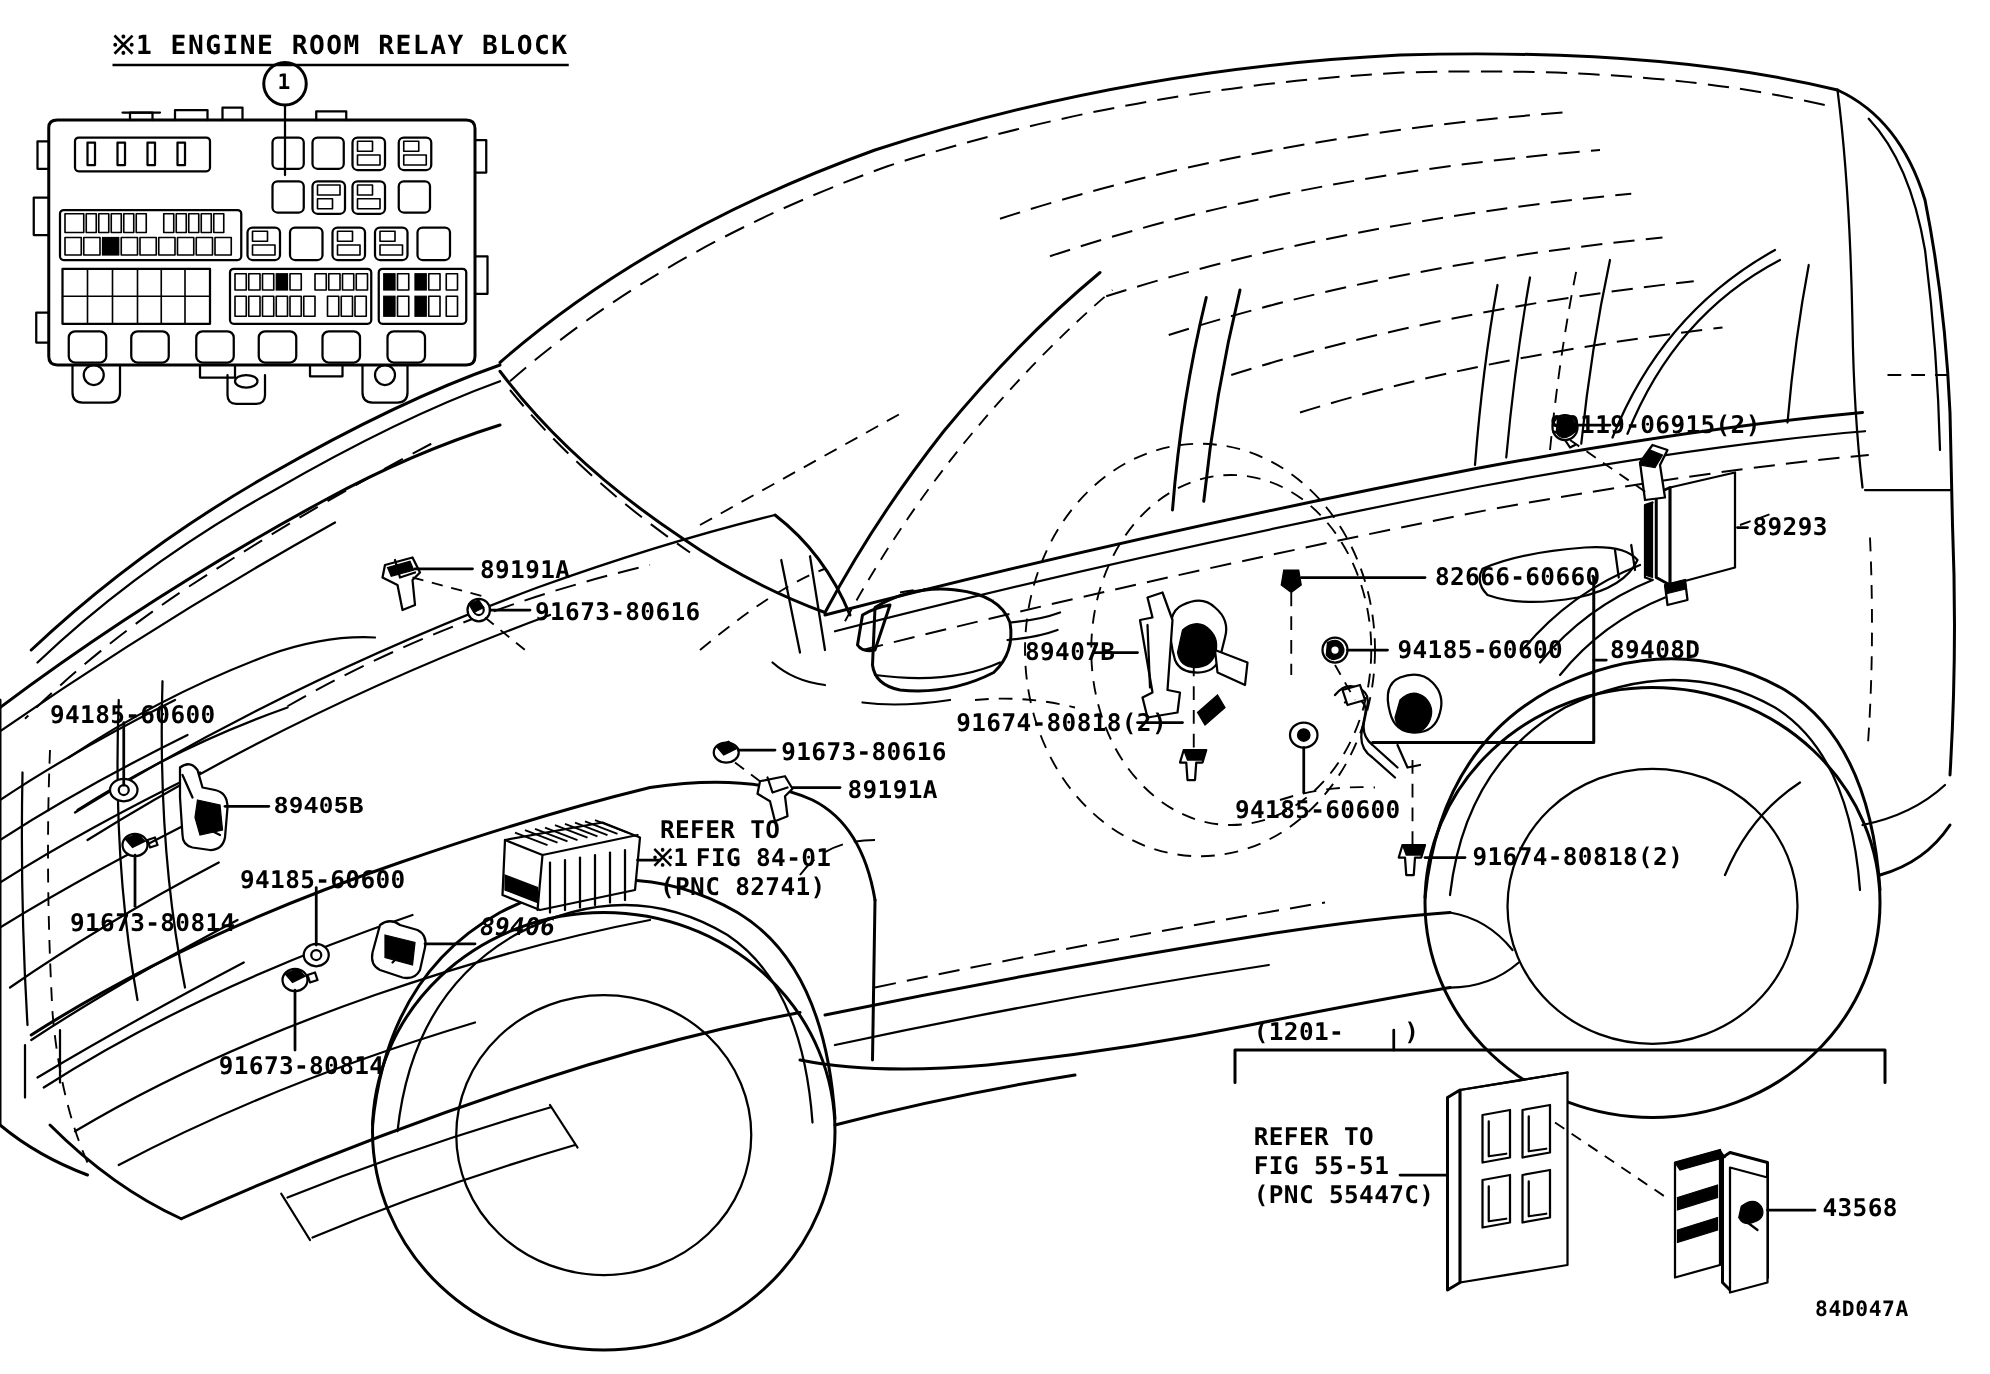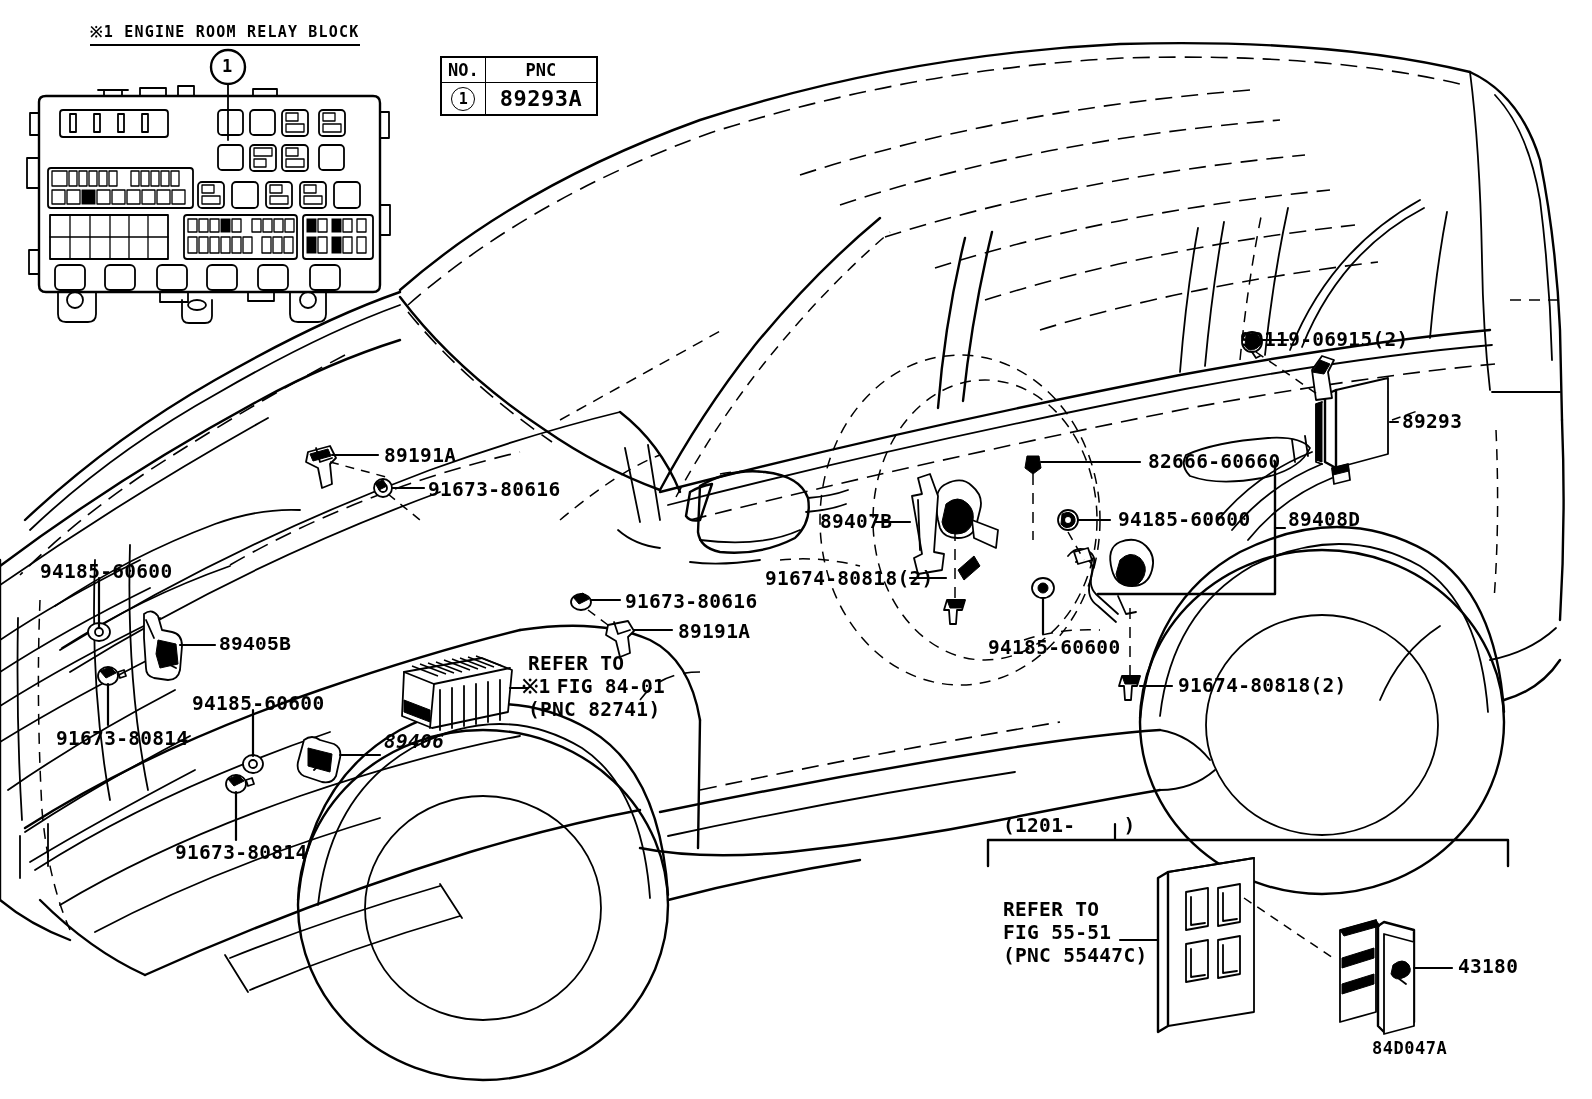--- a/index.html
+++ b/index.html
@@ -3,21 +3,21 @@
 <meta charset="utf-8">
 <style>
   html,body{margin:0;padding:0;background:#fff;}
   body{width:1592px;height:1099px;position:relative;overflow:hidden;
        font-family:"DejaVu Sans Mono","Liberation Mono",monospace;}
   #sheet{position:absolute;left:0;top:0;width:1592px;height:1099px;}
   svg{position:absolute;left:0;top:0;width:1592px;height:1099px;}
   .lbl{position:absolute;font-family:"DejaVu Sans Mono","Liberation Mono",monospace;
        font-weight:bold;color:#000;white-space:pre;line-height:1.18;}
   .pn{font-size:19.5px;letter-spacing:0.3px;}
-  .title{font-size:15px;letter-spacing:1.2px;}
+  .title{font-size:21px;letter-spacing:1.2px;}
   .code{font-size:17px;letter-spacing:0.5px;}
   .tbl{position:absolute;border:2px solid #000;border-collapse:collapse;background:#fff;}
   .tbl td{border:1.6px solid #000;text-align:center;
           font-family:"DejaVu Sans Mono","Liberation Mono",monospace;font-weight:bold;}
   .th{font-size:17px;padding:2px 6px;}
   .td-no{font-size:17px;padding:3px 8px;}
   .td-pnc{font-size:22px;padding:3px 14px;letter-spacing:0.5px;}
   .circ{display:inline-block;width:22px;height:22px;border:1.8px solid #000;
         border-radius:50%;line-height:22px;font-size:15px;text-align:center;}
   .uline{border-bottom:2.2px solid #000;padding-bottom:2px;}
@@ -578,34 +578,20 @@
     <line x1="1414" y1="968" x2="1452" y2="968" class="ld"></line>
 
     <line x1="1120" y1="940" x2="1158" y2="940" class="ld"></line>
   </g>
 </svg>
 
 <div class="lbl title uline" style="left:90px; top:24px;">※1 ENGINE ROOM RELAY BLOCK</div>
 
 <div class="lbl" style="left:222px; top:56px; font-size:17px;">1</div>
 
-<table class="tbl" style="left:440px; top:56px;">
-  <tbody>
-        <tr>
-    <td class="th">NO.</td>
-    <td class="th">PNC</td>
-  </tr>
-  <tr>
-    <td class="td-no">
-      <span class="circ">1</span>
-    </td>
-    <td class="td-pnc">89293A</td>
-  </tr>
-</tbody>
-    </table>
 
 <div class="lbl pn" style="left:384px; top:444px;">89191A</div>
 
 <div class="lbl pn" style="left:428px; top:478px;">91673-80616</div>
 
 <div class="lbl pn" style="left:40px; top:560px;">94185-60600</div>
 
 <div class="lbl pn" style="left:219px; top:634px;font-family:Liberation Mono, monospace;">89405B</div>
 
 <div class="lbl pn" style="left:56px; top:727px;">91673-80814</div>
@@ -648,17 +634,17 @@
 <div class="lbl pn" style="left:1402px; top:410px;text-align:right;">89293</div>
 
 <div class="lbl pn" style="left:1003px; top:814px;">(1201-    )</div>
 
 <div style="position:absolute;left:1003px;top:898px;">
   <div class="lbl pn" style="position:relative;">REFER TO</div>
   <div class="lbl pn" style="position:relative;">FIG 55-51</div>
   <div class="lbl pn" style="position:relative;">(PNC 55447C)</div>
 </div>
 
-<div class="lbl pn" style="left:1458px; top:955px;">43180</div>
-
-<div class="lbl code" style="left:1372px; top:1038px;">84D047A</div>
+<div class="lbl pn" style="left:1458px; top:955px;">43568</div>
+
+<div class="lbl code" style="left:1452px; top:1038px;">84D047A</div>
 
 </div>
 
 </body></html>

